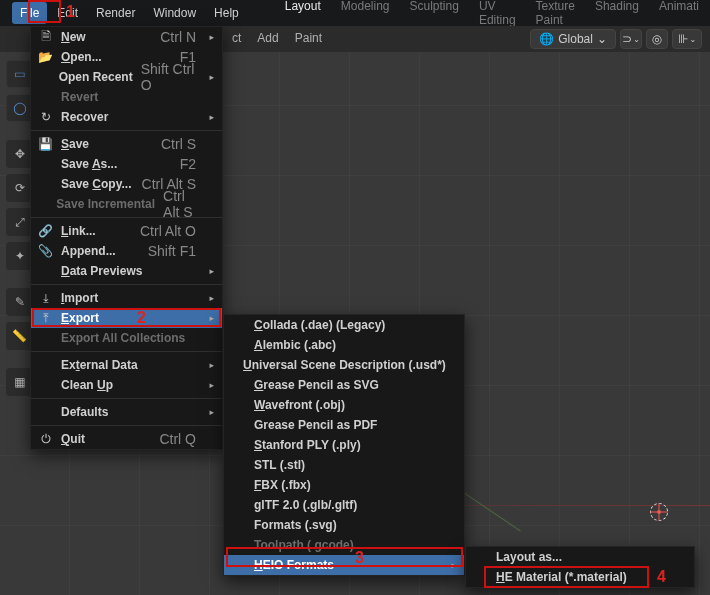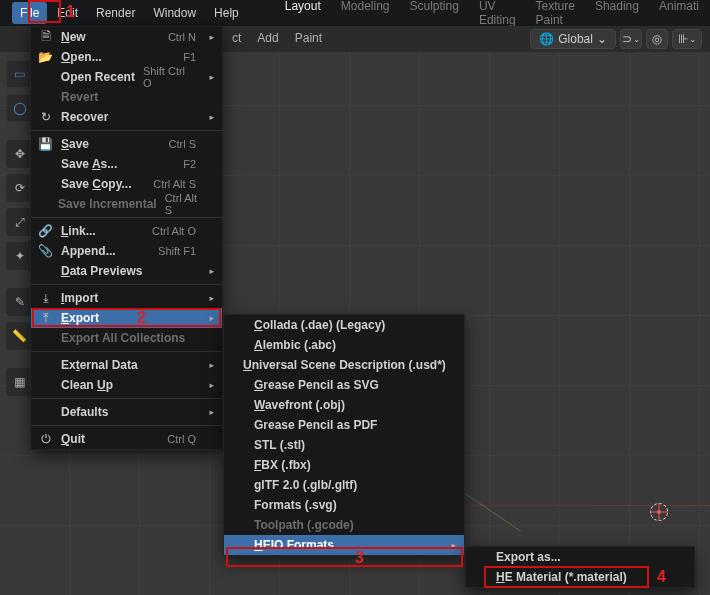--- a/index.html
+++ b/index.html
@@ -36,21 +36,21 @@
   .toolbtn { width: 28px; height: 28px; background: #2c2c2c; border-radius: 4px; display:flex; align-items:center; justify-content:center; color:#bbb; }
   .toolbtn.br-blue { background:#2c2c2c; color:#5b95d6; border:1px solid rgba(255,255,255,0.05);}
   
   
   .menu-panel { position: absolute; background: #181818; border: 1px solid #242424; box-shadow: 0 6px 16px rgba(0,0,0,0.6); min-width: 190px; }
   .menu-row { display: flex; align-items: center; height: 20px; padding: 0 8px; color: #d0d0d0; gap: 8px; }
   .menu-row.disabled { color: #6c6c6c; }
   .menu-row.highlight { background: #3d6ea8; color: #fff; }
   .menu-row .mi-icon { width: 14px; display:flex; justify-content:center; color:#c8c8c8; }
   .menu-row .mi-label { flex: 1; white-space: nowrap; font-weight: bold; }
-  .menu-row .mi-short { color: #888; font-size: 11px; }
+  .menu-row .mi-short { color: #888; font-size: 14px; }
   .menu-row .mi-arrow { width: 10px; color: #aaa; font-size: 9px; text-align: right; }
   .sep { height: 1px; background: #2f2f2f; margin: 3px 0; }
   
   
   .redbox { position: absolute; border: 2px solid #c11; pointer-events: none; }
   .rednum { position: absolute; color: #d22; font-weight: bold; font-size: 16px; pointer-events: none; }
   
   
   .cursor3d { position:absolute; width:24px; height:24px; }
   .cursor3d .ring { position:absolute; inset:3px; border:1.5px dashed #eee; border-radius:50%; }
@@ -272,20 +272,25 @@
       <span class="mi-label"><u>W</u>avefront (.obj)</span>
       <span class="mi-arrow"></span>
     </div>
     <div class="menu-row">
       <span class="mi-icon"></span>
       <span class="mi-label">Grease Pencil as PDF</span>
       <span class="mi-arrow"></span>
     </div>
     <div class="menu-row">
       <span class="mi-icon"></span>
+      <span class="mi-label"><u>S</u>tanford PLY (.ply)</span>
+      <span class="mi-arrow"></span>
+    </div>
+    <div class="menu-row">
+      <span class="mi-icon"></span>
       <span class="mi-label">STL (.stl)</span>
       <span class="mi-arrow"></span>
     </div>
     <div class="menu-row">
       <span class="mi-icon"></span>
       <span class="mi-label"><u>F</u>BX (.fbx)</span>
       <span class="mi-arrow"></span>
     </div>
     <div class="menu-row">
       <span class="mi-icon"></span>
@@ -305,21 +310,21 @@
     <div class="menu-row highlight">
       <span class="mi-icon"></span>
       <span class="mi-label"><u>H</u>EIO Formats</span>
       <span class="mi-arrow">▸</span>
     </div>
   </div>
 
 <div class="menu-panel" id="heio-panel" style="left:465px; top:546px; width:230px;">
     <div class="menu-row">
       <span class="mi-icon"></span>
-      <span class="mi-label">Export as...</span>
+      <span class="mi-label">Layout as...</span>
       <span class="mi-arrow"></span>
     </div>
     <div class="menu-row">
       <span class="mi-icon"></span>
       <span class="mi-label"><u>H</u>E Material (*.material)</span>
       <span class="mi-arrow"></span>
     </div>
   </div>
 
 <div class="redbox" style="left:28px; top:0px; width:33px; height:23px;"></div>

